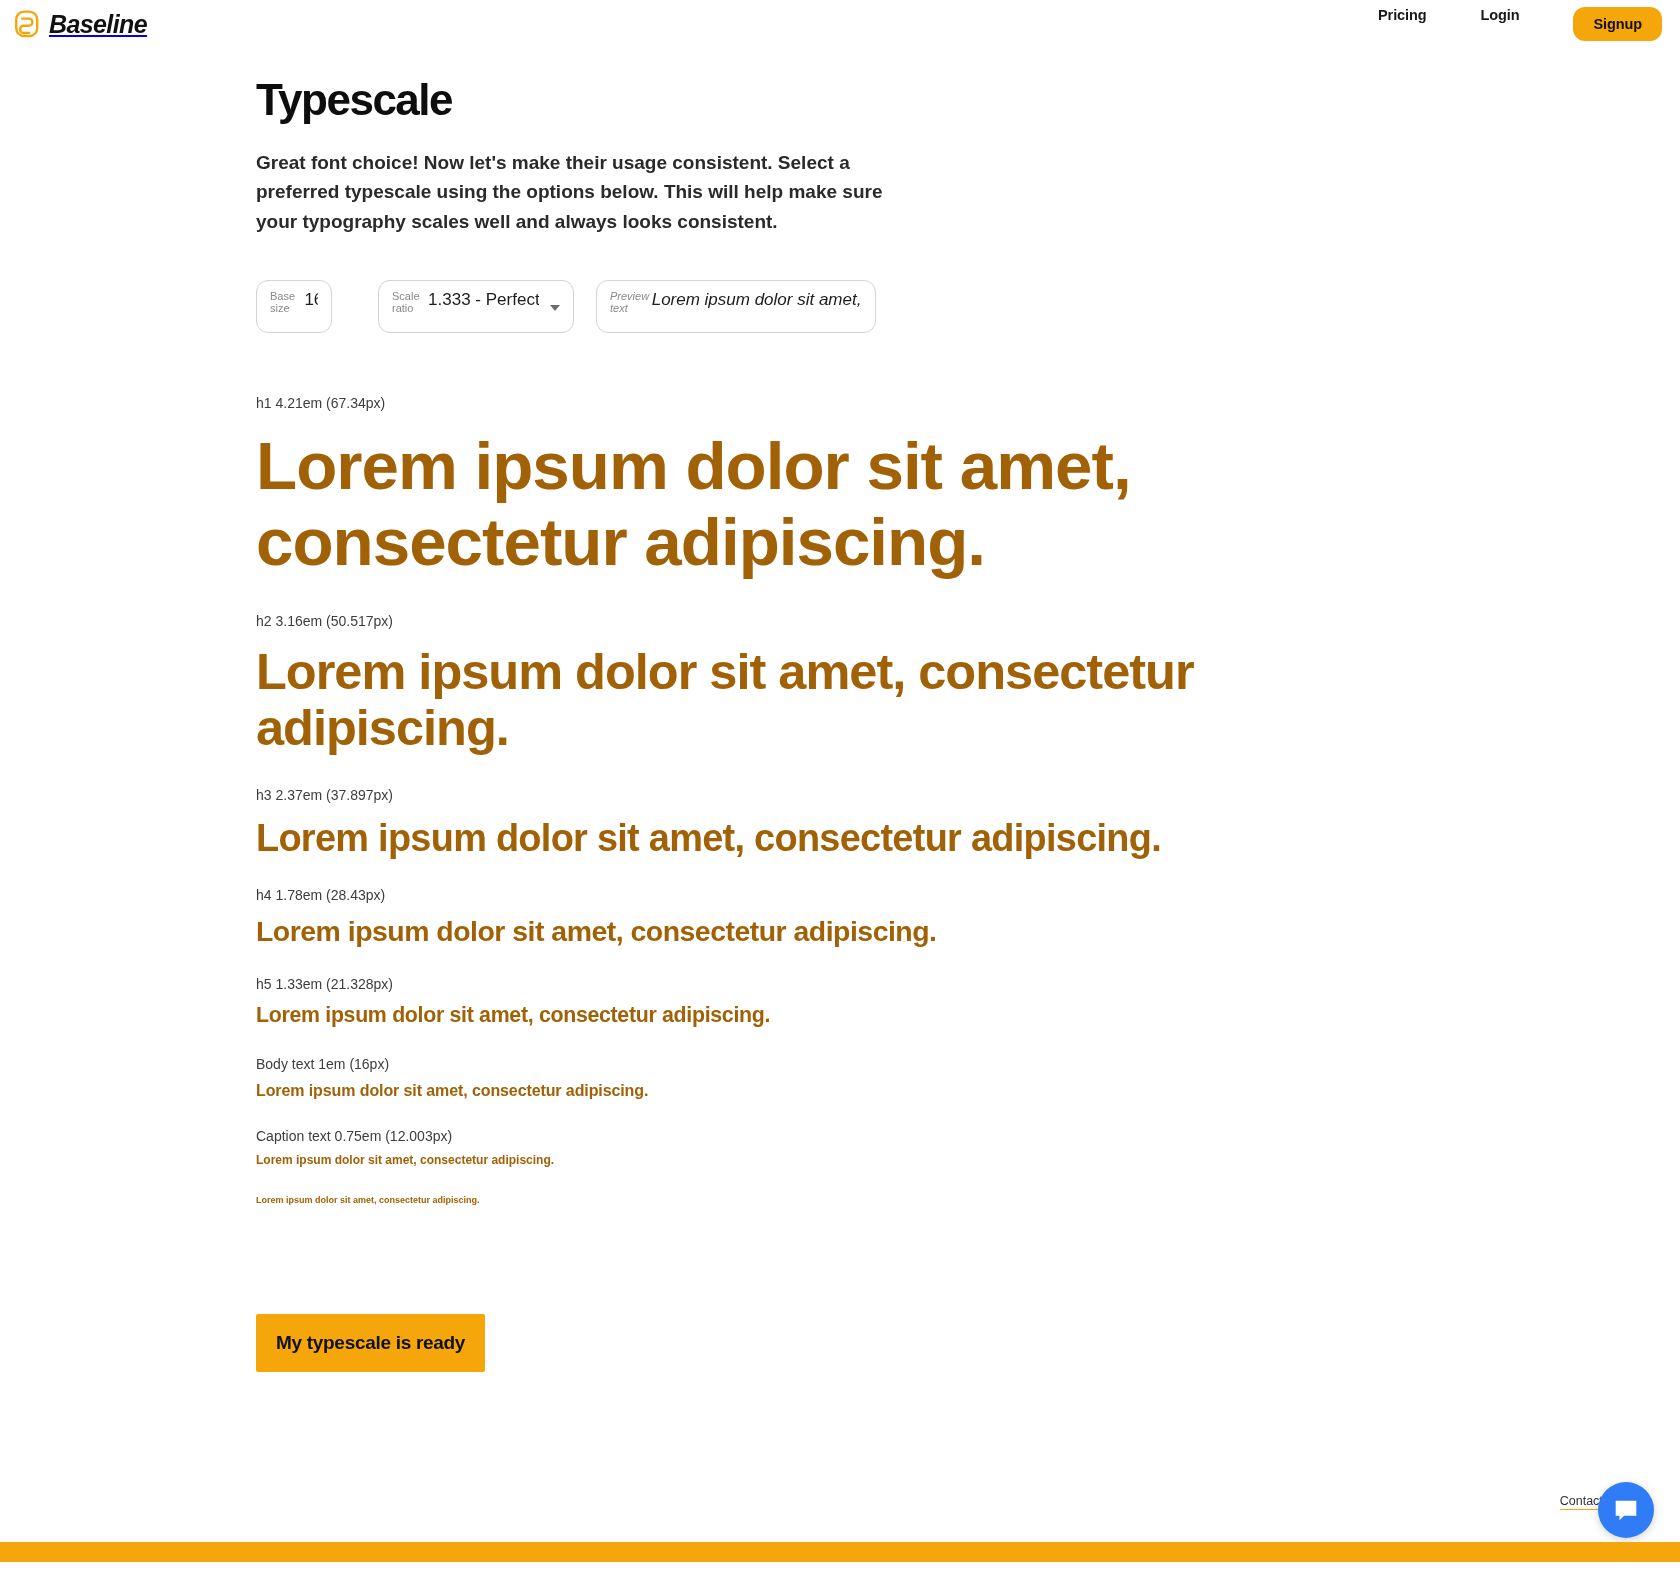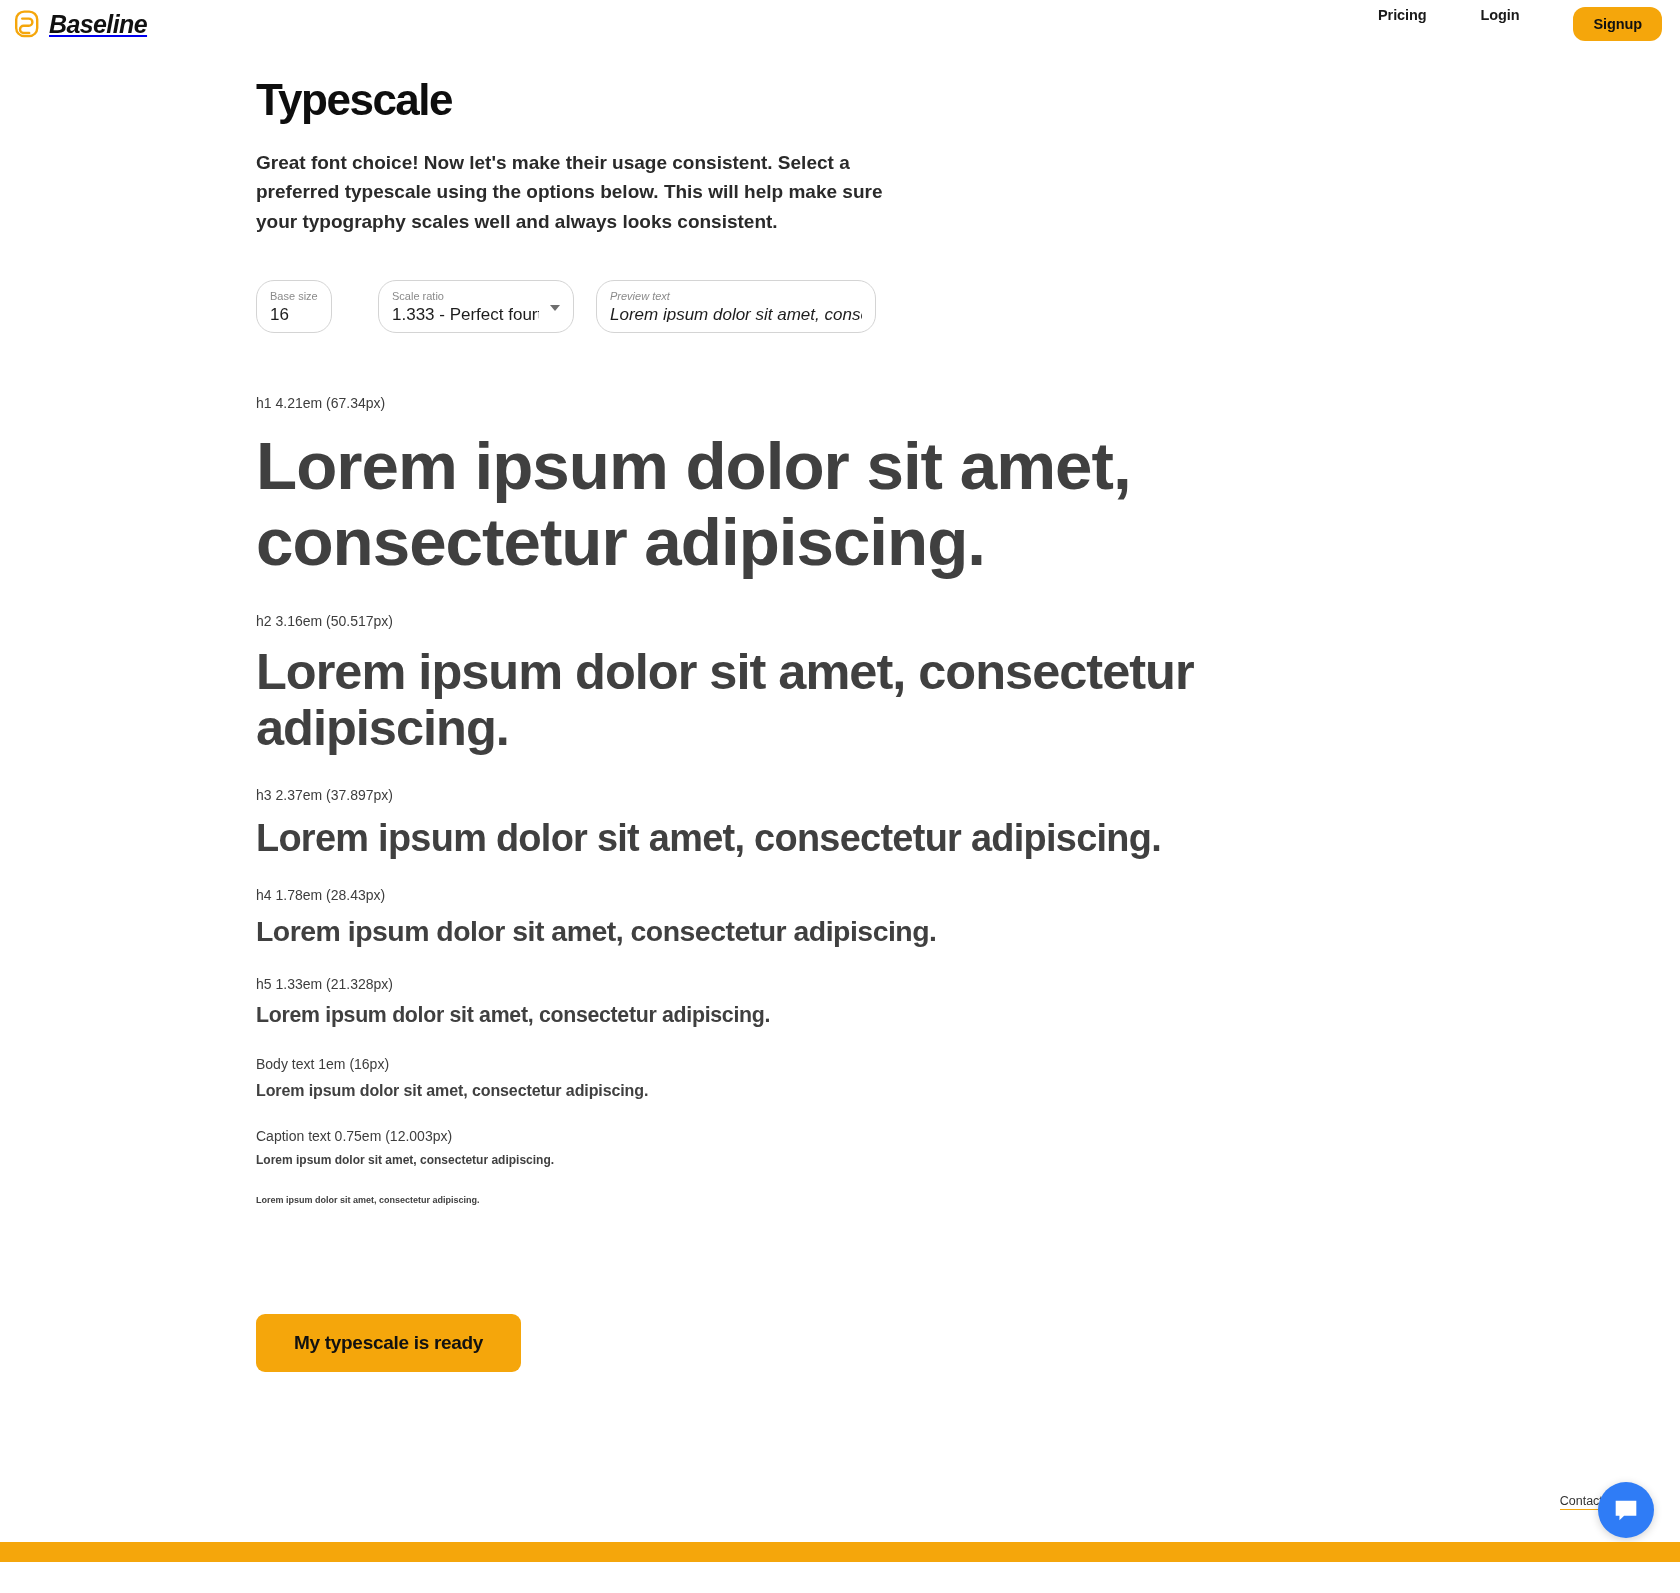--- a/index.html
+++ b/index.html
@@ -86,26 +86,26 @@
 
   
   .controls {
     margin-top: 44px;
     display: flex;
     align-items: flex-start;
     gap: 22px;
   }
   .field {
     border: 1px solid #d4d4d4;
-    border-radius: 18px;
+    border-radius: 12px;
     background: #ffffff;
     padding: 9px 13px 10px 13px;
     position: relative;
     display: flex;
-    flex-direction: column;
+    flex-direction: row;
     justify-content: center;
     height: 53px;
   }
   .field-label {
     font-size: 11px;
     color: #8a8a8a;
     line-height: 1.1;
     margin-bottom: 3px;
     font-weight: 400;
   }
@@ -135,21 +135,21 @@
   .scale-list { margin-top: 62px; }
   .scale-row  { margin-bottom: 0; }
   .scale-meta {
     font-size: 14px;
     color: #3d3d3d;
     font-weight: 400;
     line-height: 1.2;
   }
   .scale-sample {
     font-weight: 700;
-    color: #404040;
+    color: #a16207;
     letter-spacing: -1px;
     line-height: 1.12;
     max-width: 960px;
   }
   .s-h1   { font-size: 67.34px; margin: 16px 0 34px; }
   .s-h2   { font-size: 50.517px; margin: 14px 0 30px; }
   .s-h3   { font-size: 37.897px; margin: 13px 0 28px; letter-spacing: -0.7px; }
   .s-h4   { font-size: 28.43px;  margin: 12px 0 28px; letter-spacing: -0.5px; }
   .s-h5   { font-size: 21.328px; margin: 11px 0 28px; letter-spacing: -0.3px; }
   .s-body { font-size: 16px;     margin: 10px 0 28px; letter-spacing: -0.1px; }
@@ -158,23 +158,23 @@
 
   
   .cta-wrap { margin-top: 108px; padding-bottom: 60px; }
   .cta-btn {
     background: #f5a60b;
     color: #111111;
     border: none;
     font-size: 19px;
     font-weight: 700;
     letter-spacing: -0.3px;
-    padding: 18px 38px;
+    padding: 18px 20px;
     cursor: pointer;
-    border-radius: 9px;
+    border-radius: 2px;
   }
 
   
   .support {
     position: absolute;
     right: 32px;
     bottom: 52px;
     display: flex;
     align-items: center;
     gap: 10px;

